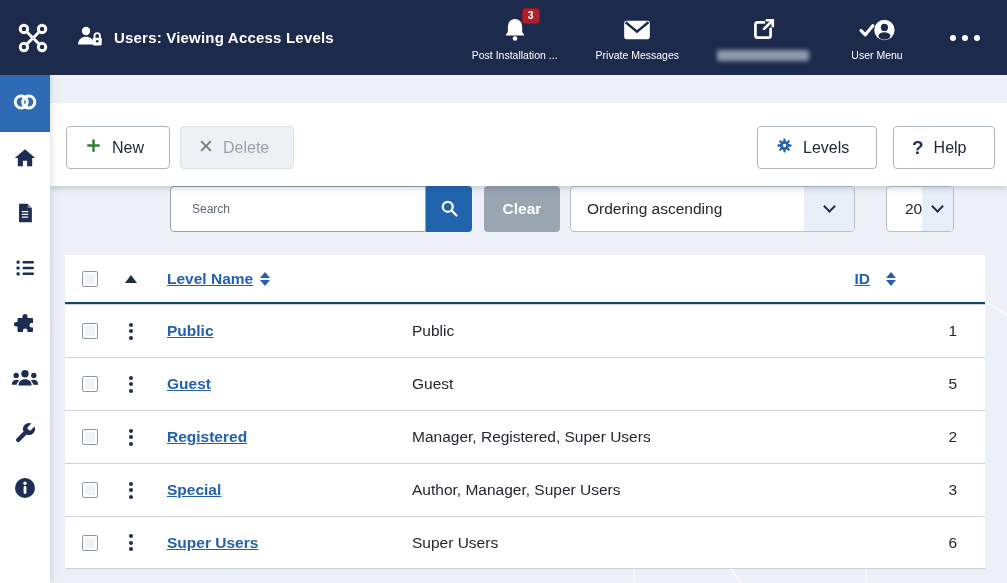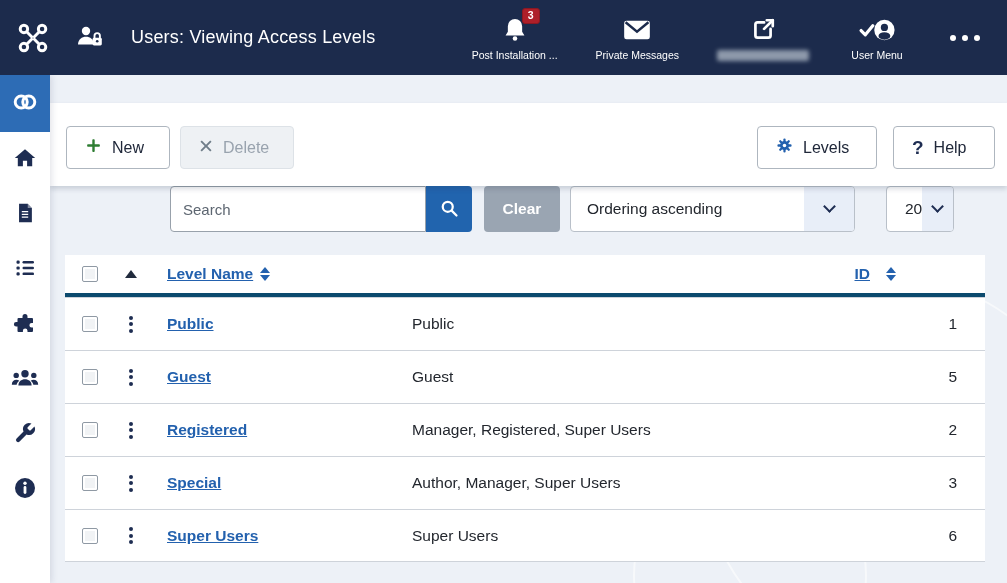--- a/index.html
+++ b/index.html
@@ -5,21 +5,21 @@
   * { box-sizing: border-box; }
   html, body { margin: 0; padding: 0; width: 1007px; height: 583px; overflow: hidden;
     font-family: "Liberation Sans", sans-serif; }
   .screen { position: relative; width: 1007px; height: 583px; background: #edf1f7; }
 
   
   .topbar { position: absolute; left: 0; top: 0; width: 1007px; height: 75px;
     background: #1c2b4c; display: flex; align-items: center; z-index: 5; }
   .logo { width: 34px; height: 34px; margin-left: 16px; display: flex; align-items: center; justify-content: center; cursor: pointer; }
   .title-group { display: flex; align-items: center; margin-left: 26px; gap: 10px; }
-  .page-title { color: #ffffff; font-size: 18px; font-weight: 400; letter-spacing: .2px; margin: 17px; }
+  .page-title { color: #ffffff; font-size: 15px; font-weight: 700; letter-spacing: .2px; margin: 0; }
   .top-menu { margin-left: auto; display: flex; align-items: center; gap: 38px; padding-right: 22px; }
   .top-item { display: flex; flex-direction: column; align-items: center; cursor: pointer; min-width: 60px; }
   .top-item .icon-wrap { position: relative; height: 30px; display: flex; align-items: center; }
   .top-label { color: #ffffff; font-size: 10.5px; margin-top: 4px; white-space: nowrap; }
   .badge { position: absolute; top: -7px; right: -12px; background: #ae1f29; border: 1px solid #8c1822;
     color: #fff; font-size: 10.5px; font-weight: 700; padding: 1px 5px 2px; border-radius: 3px; line-height: 1.1; }
   .redacted-label { width: 92px; height: 11px; margin-top: 5px; border-radius: 2px;
     background: #9aa5b5; filter: blur(2px); opacity: .9; }
   .ellipsis-item { min-width: 40px; }
 
@@ -44,21 +44,21 @@
   
   .content { position: absolute; left: 50px; top: 158px; width: 957px; height: 425px;
     background: #edf1f7; overflow: hidden; }
   .content::before, .content::after { content: ""; position: absolute; border: 2px solid rgba(255,255,255,.55);
     border-radius: 50%; pointer-events: none; }
   .content::before { width: 380px; height: 380px; right: -80px; top: 120px; }
   .content::after  { width: 230px; height: 230px; right: 140px; top: 300px; }
 
   
   .search-input { position: absolute; left: 120px; top: 28px; width: 256px; height: 46px;
-    border: 1px solid #98a1ab; border-radius: 4px 0 0 4px; padding: 0 12px; font-size: 15px;
+    border: 1px solid #98a1ab; border-radius: 4px 0 0 4px; padding: 0 21px; font-size: 12px;
     color: #23272e; background: #fff; outline: none; font-family: inherit; }
   .search-input::placeholder { color: #5d6671; opacity: 1; }
   .search-btn { position: absolute; left: 376px; top: 28px; width: 46px; height: 46px; background: #2164ae;
     border: none; border-radius: 0 4px 4px 0; cursor: pointer; display: flex; align-items: center; justify-content: center; }
   .clear-btn { position: absolute; left: 434px; top: 28px; width: 76px; height: 46px; background: #9aa5b2;
     border: none; border-radius: 4px; color: #fff; font-size: 15.5px; font-weight: 700; cursor: pointer; }
   .select { position: absolute; top: 28px; height: 46px; background: #fff; border: 1px solid #b9c0c9;
     border-radius: 4px; display: flex; align-items: center; cursor: pointer; overflow: hidden; }
   .select-ordering { left: 520px; width: 285px; }
   .select-pagesize { left: 836px; width: 68px; }
@@ -66,21 +66,21 @@
   .select-pagesize .select-value { padding: 0 0 0 18px; }
   .chev-zone { width: 50px; align-self: stretch; background: #e8eef8; display: flex; align-items: center; justify-content: center; }
   .select-pagesize .chev-zone { width: 42px; }
   .chevron { width: 9px; height: 9px; border-right: 2.4px solid #1e2d52; border-bottom: 2.4px solid #1e2d52;
     transform: rotate(45deg); margin-top: -5px; }
 
   
   .table-card { position: absolute; left: 15px; top: 97px; width: 920px; background: #ffffff; z-index: 1; }
   .t-row { display: grid; grid-template-columns: 50px 32px 245px 1fr 85px; align-items: center;
     height: 53px; border-top: 1px solid #ced3da; }
-  .t-head { height: 42px; border-top: none; border-bottom: 4px solid #0c4a6e; }
+  .t-head { height: 49px; border-top: none; border-bottom: 2px solid #0c4a6e; }
   .t-row:last-child { border-bottom: 1px solid #ced3da; }
   .cell-center { display: flex; justify-content: center; align-items: center; }
   .cell-pad { padding-left: 20px; }
   .cell-id { text-align: right; padding-right: 28px; font-size: 15.5px; color: #23272e; }
   .cell-id-head { text-align: right; padding-right: 4px; display: flex; justify-content: flex-end; align-items: center; gap: 16px; }
   .checkbox { width: 16px; height: 16px; background: #f1f3f5; border: 1px solid #8f99a4;
     box-shadow: inset 0 0 0 2px #fff; border-radius: 2px; cursor: pointer; }
   .col-link { color: #2361ae; font-size: 15.5px; font-weight: 700; text-decoration: underline; cursor: pointer; }
   .col-label { color: #2361ae; font-size: 15.5px; font-weight: 700; text-decoration: none; }
   .head-cell { display: flex; align-items: center; gap: 7px; }

